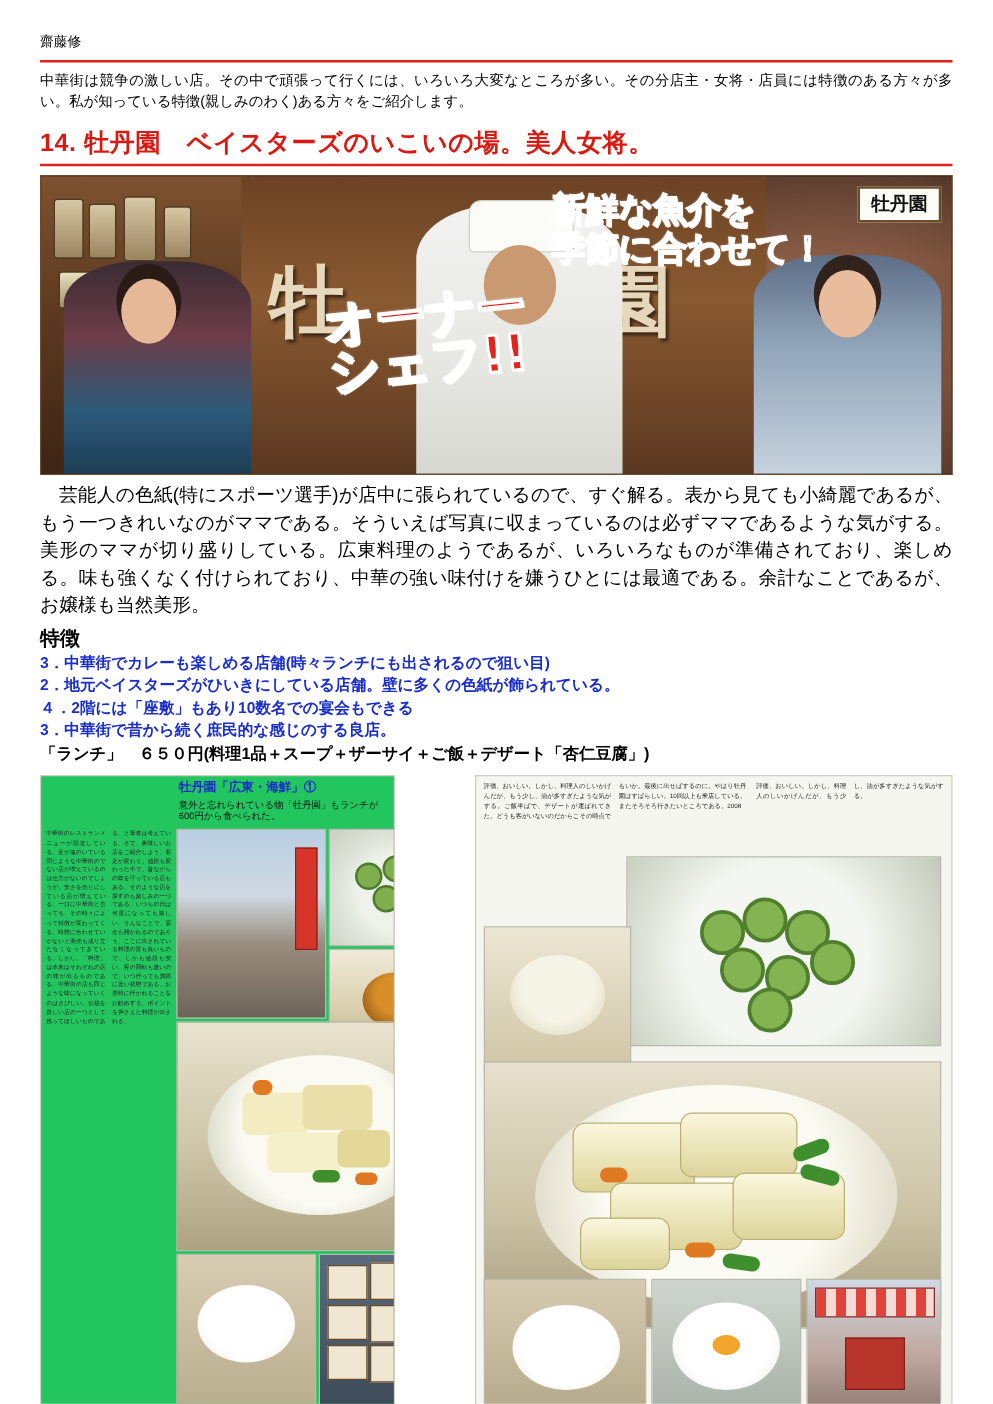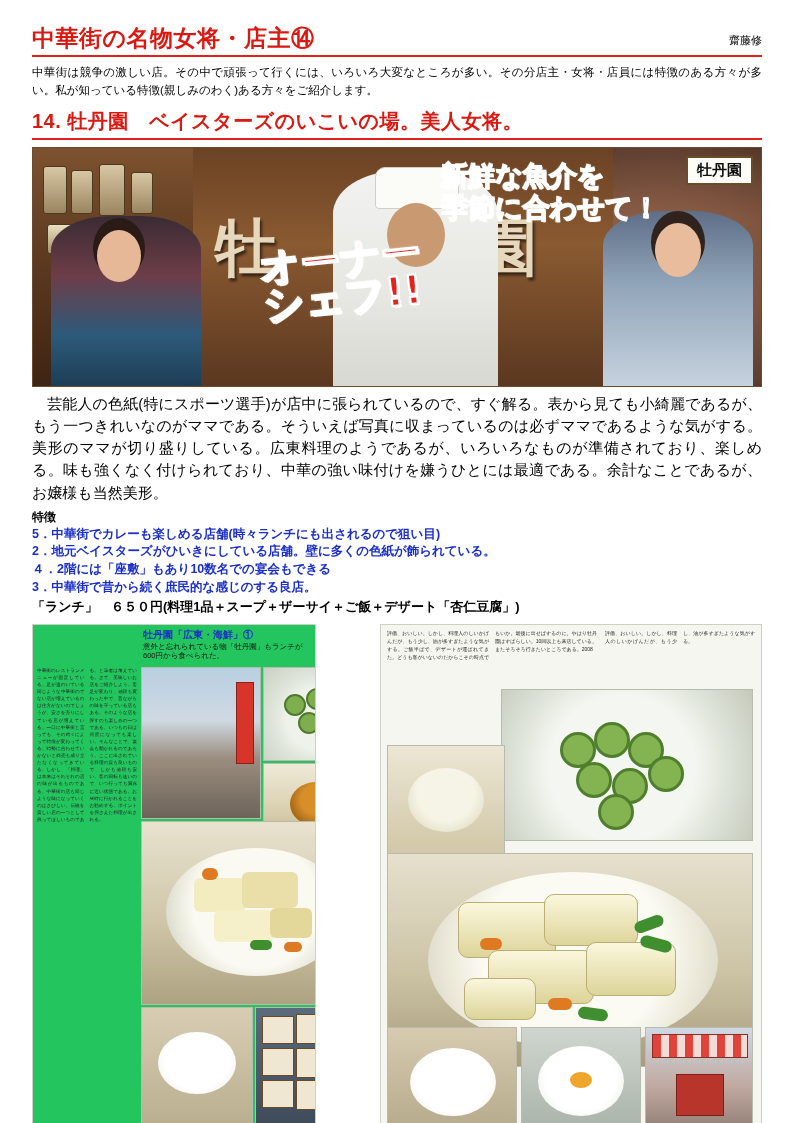--- a/index.html
+++ b/index.html
@@ -190,21 +190,21 @@
   }
   
   .body-para {
     margin-top: 6px;
     font-size: 15px;
     line-height: 1.48;
     text-align: justify;
   }
   .feature-head {
     margin-top: 5px;
-    font-size: 12px;
+    font-size: 16px;
     font-weight: bold;
   }
   .feature-list {
     margin: 0;
     padding: 0;
     list-style: none;
   }
   .feature-list li {
     font-size: 12.5px;
     color: #1b2fc8;
@@ -420,21 +420,20 @@
     position: absolute; left: 30px; top: 46px; width: 46px; height: 40px;
     background: #b8352b; border: 1px solid #7d1f18;
   }
 </style>
 </head>
 <body>
 
 <div class="page">
 
   <div class="header-row">
-    <div class="doc-title">中華街の名物女将・店主⑭</div>
     <div class="author">齋藤修</div>
   </div>
 
   <div class="intro">中華街は競争の激しい店。その中で頑張って行くには、いろいろ大変なところが多い。その分店主・女将・店員には特徴のある方々が多い。私が知っている特徴(親しみのわく)ある方々をご紹介します。</div>
 
   <div class="section-title-wrap">
     <div class="section-title">14. 牡丹園　ベイスターズのいこいの場。美人女将。</div>
   </div>
 
   <div class="hero">
@@ -470,21 +469,21 @@
     <div class="hero-badge">牡丹園</div>
     <div class="hero-text-blue" style="white-space:pre-line;">新鮮な魚介を
 季節に合わせて！</div>
     <div class="hero-text-red" style="white-space:pre-line;">オーナー
 シェフ!!</div>
   </div>
 
   <div class="body-para">　芸能人の色紙(特にスポーツ選手)が店中に張られているので、すぐ解る。表から見ても小綺麗であるが、もう一つきれいなのがママである。そういえば写真に収まっているのは必ずママであるような気がする。美形のママが切り盛りしている。広東料理のようであるが、いろいろなものが準備されており、楽しめる。味も強くなく付けられており、中華の強い味付けを嫌うひとには最適である。余計なことであるが、お嬢様も当然美形。</div>
   <div class="feature-head">特徴</div>
   <ul class="feature-list">
-    <li>5．中華街でカレーも楽しめる店舗(時々ランチにも出されるので狙い目)</li>
+    <li>3．中華街でカレーも楽しめる店舗(時々ランチにも出されるので狙い目)</li>
     <li>2．地元ベイスターズがひいきにしている店舗。壁に多くの色紙が飾られている。</li>
     <li>４．2階には「座敷」もあり10数名での宴会もできる</li>
     <li>3．中華街で昔から続く庶民的な感じのする良店。</li>
   </ul>
   <div class="lunch-line">「ランチ」　６５０円(料理1品＋スープ＋ザーサイ＋ご飯＋デザート「杏仁豆腐」)</div>
 
   <div class="collage">
 
     <div class="panel news-panel">
       <div class="news-title">牡丹園「広東・海鮮」①</div>

